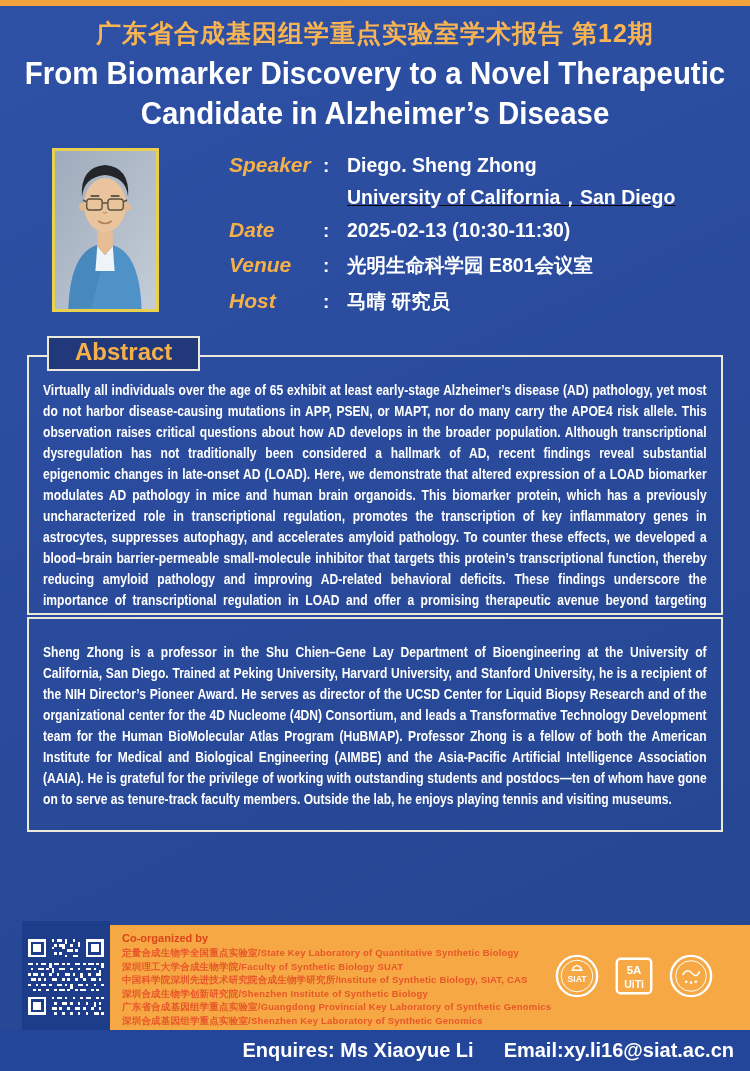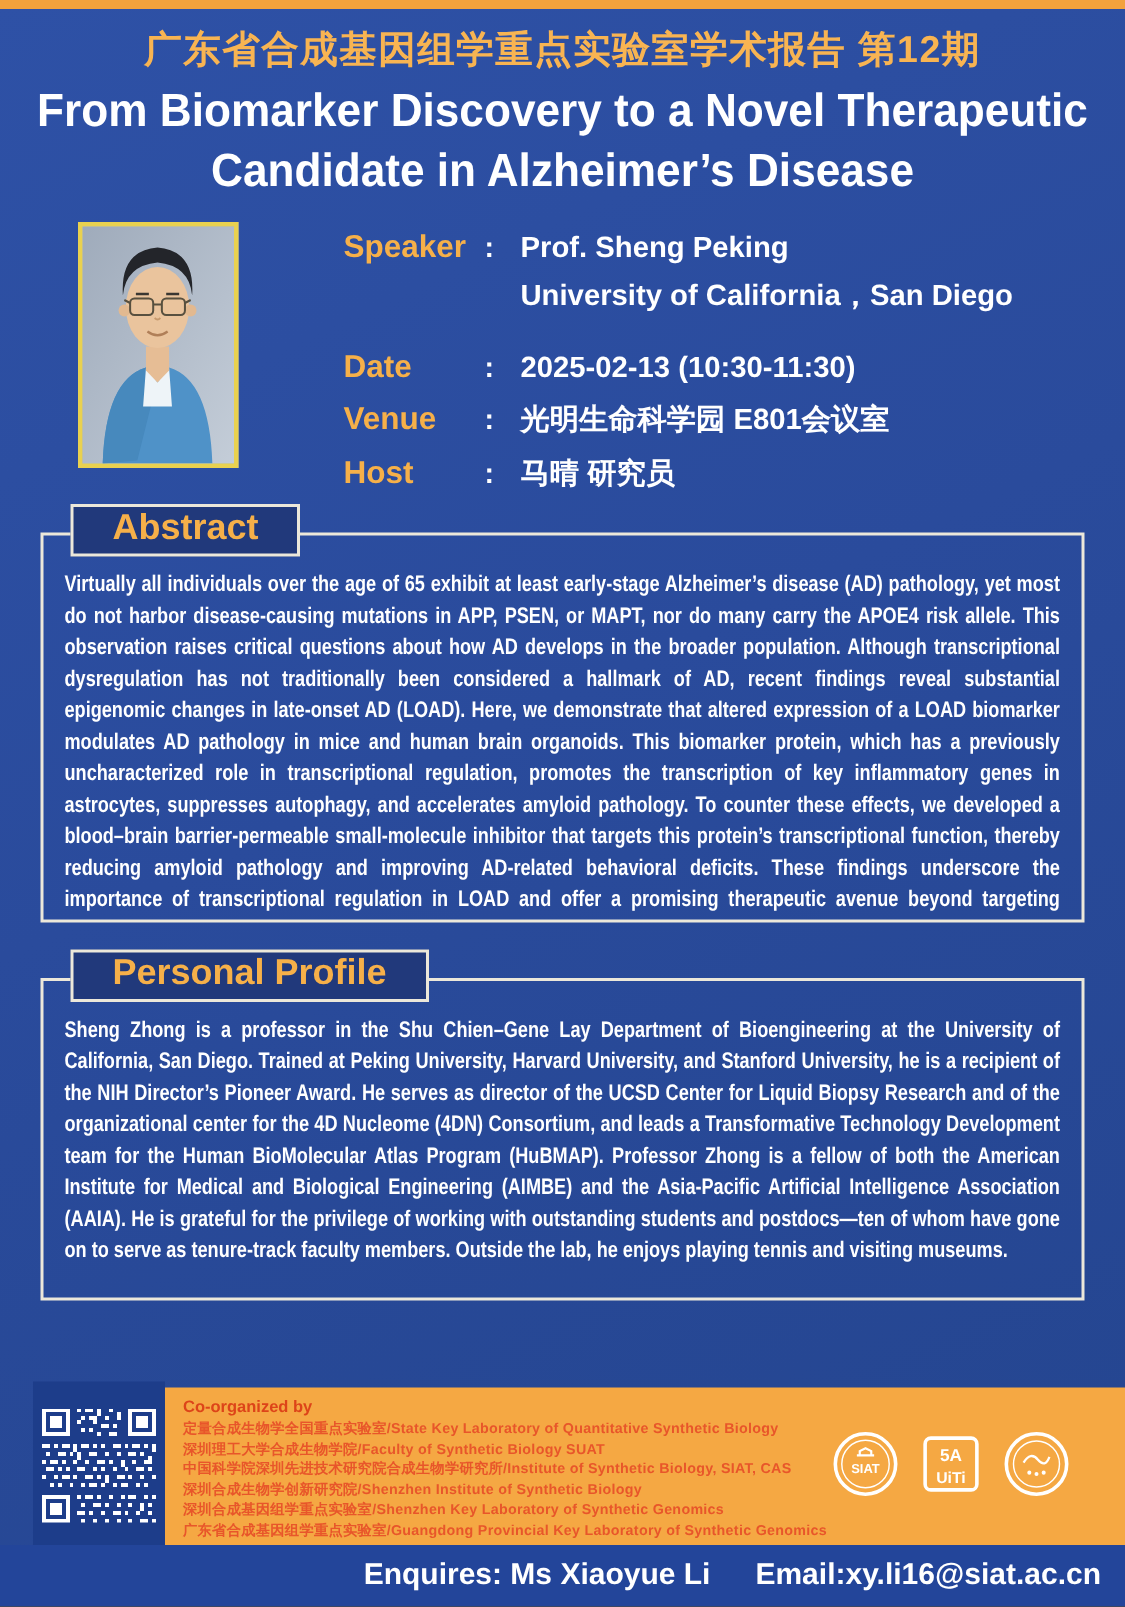--- a/index.html
+++ b/index.html
@@ -41,24 +41,24 @@
   .speaker{ display:flex; margin:14px 0 0 52px; height:168px; }
   .photo-frame{
     flex:none; width:107px; height:164px;
     border:3px solid #e9d14f; box-shadow:inset 0 0 0 1px #cfd87e;
     background:#aab4c2;
   }
   .photo-frame svg{ display:block; width:100%; height:100%; }
   .speaker-rows{ margin-left:70px; padding-top:4px; }
   .srow{ display:grid; grid-template-columns:94px 24px auto; align-items:baseline; }
   .srow.r1{ margin-bottom:6px; }
-  .srow.r2{ margin-bottom:22px; }
+  .srow.r2{ margin-bottom:7px;text-decoration:underline; }
   .srow.r3{ margin-bottom:9px; }
   .srow.r4{ margin-bottom:10px; }
-  .slabel{ color:#f6b049; font-size:21px; font-weight:bold; line-height:26px; }
+  .slabel{ color:#f6b049; font-size:21px; font-weight:bold; line-height:26px;font-style:italic; }
   .scolon{ color:#ffffff; font-size:19px; font-weight:bold; }
   .sval{ color:#ffffff; font-size:19.5px; font-weight:bold; line-height:26px; white-space:nowrap; }
 
   
   .panel{ position:relative; margin:20px 27px 0; }
   .panel.profile{ margin-top:18px; }
   .panel-label{
     position:relative; z-index:2; display:inline-block; margin-left:20px;
     border:2px solid #ece8da; background:#21397b;
     padding:1px 26px; line-height:26px; text-align:center;
@@ -140,21 +140,21 @@
         </g>
         <path d="M37 45h9M58 45h9" stroke="#3a3732" stroke-width="1.6"></path>
         <path d="M50 61q2 2 4 0" stroke="#c79a6d" stroke-width="1.2" fill="none"></path>
         <path d="M45 70q7 5 14 0" stroke="#b07f58" stroke-width="1.6" fill="none"></path>
       </svg>
     </div>
     <div class="speaker-rows">
       <div class="srow r1">
         <span class="slabel">Speaker</span>
         <span class="scolon">:</span>
-        <span class="sval">Prof. Sheng Peking</span>
+        <span class="sval">Diego. Sheng Zhong</span>
       </div>
       <div class="srow r2">
         <span class="slabel"></span>
         <span class="scolon"></span>
         <span class="sval">University of California，San Diego</span>
       </div>
       <div class="srow r3">
         <span class="slabel">Date</span>
         <span class="scolon">:</span>
         <span class="sval">2025-02-13 (10:30-11:30)</span>
@@ -175,38 +175,35 @@
   <section class="panel abstract">
     <div class="panel-label">
       <span>Abstract</span>
     </div>
     <div class="panel-box">
       <p>Virtually all individuals over the age of 65 exhibit at least early-stage Alzheimer’s disease (AD) pathology, yet most do not harbor disease-causing mutations in APP, PSEN, or MAPT, nor do many carry the APOE4 risk allele. This observation raises critical questions about how AD develops in the broader population. Although transcriptional dysregulation has not traditionally been considered a hallmark of AD, recent findings reveal substantial epigenomic changes in late-onset AD (LOAD). Here, we demonstrate that altered expression of a LOAD biomarker modulates AD pathology in mice and human brain organoids. This biomarker protein, which has a previously uncharacterized role in transcriptional regulation, promotes the transcription of key inflammatory genes in astrocytes, suppresses autophagy, and accelerates amyloid pathology. To counter these effects, we developed a blood–brain barrier-permeable small-molecule inhibitor that targets this protein’s transcriptional function, thereby reducing amyloid pathology and improving AD-related behavioral deficits. These findings underscore the importance of transcriptional regulation in LOAD and offer a promising therapeutic avenue beyond targeting familial mutations.</p>
     </div>
   </section>
 
   <section class="panel profile">
-    <div class="panel-label">
-      <span>Personal Profile</span>
-    </div>
     <div class="panel-box">
       <p>Sheng Zhong is a professor in the Shu Chien–Gene Lay Department of Bioengineering at the University of California, San Diego. Trained at Peking University, Harvard University, and Stanford University, he is a recipient of the NIH Director’s Pioneer Award. He serves as director of the UCSD Center for Liquid Biopsy Research and of the organizational center for the 4D Nucleome (4DN) Consortium, and leads a Transformative Technology Development team for the Human BioMolecular Atlas Program (HuBMAP). Professor Zhong is a fellow of both the American Institute for Medical and Biological Engineering (AIMBE) and the Asia-Pacific Artificial Intelligence Association (AAIA). He is grateful for the privilege of working with outstanding students and postdocs—ten of whom have gone on to serve as tenure-track faculty members. Outside the lab, he enjoys playing tennis and visiting museums.</p>
     </div>
   </section>
 
   <div class="footer">
     <div class="orange-band">
       <div class="coorg-title">Co-organized by</div>
       <ul class="org-list">
         <li>定量合成生物学全国重点实验室/State Key Laboratory of Quantitative Synthetic Biology</li>
         <li>深圳理工大学合成生物学院/Faculty of Synthetic Biology SUAT</li>
         <li>中国科学院深圳先进技术研究院合成生物学研究所/Institute of Synthetic Biology, SIAT, CAS</li>
         <li>深圳合成生物学创新研究院/Shenzhen Institute of Synthetic Biology</li>
+        <li>广东省合成基因组学重点实验室/Guangdong Provincial Key Laboratory of Synthetic Genomics</li>
         <li>深圳合成基因组学重点实验室/Shenzhen Key Laboratory of Synthetic Genomics</li>
-        <li>广东省合成基因组学重点实验室/Guangdong Provincial Key Laboratory of Synthetic Genomics</li>
       </ul>
       <div class="logos">
         <svg viewBox="0 0 48 48">
           <circle cx="24" cy="24" r="21" fill="none" stroke="#fff" stroke-width="2.5"></circle>
           <circle cx="24" cy="24" r="16.5" fill="none" stroke="#fff" stroke-width="1"></circle>
           <path d="M18 18h12M20 18v-3l4-2 4 2v3" stroke="#fff" stroke-width="1.5" fill="none"></path>
           <text x="24" y="30" text-anchor="middle" font-size="9" font-weight="bold" fill="#fff" font-family="Liberation Sans, sans-serif">SIAT</text>
         </svg>
         <svg viewBox="0 0 48 48">
           <rect x="6" y="6" width="36" height="36" rx="4" fill="none" stroke="#fff" stroke-width="2.5"></rect>

